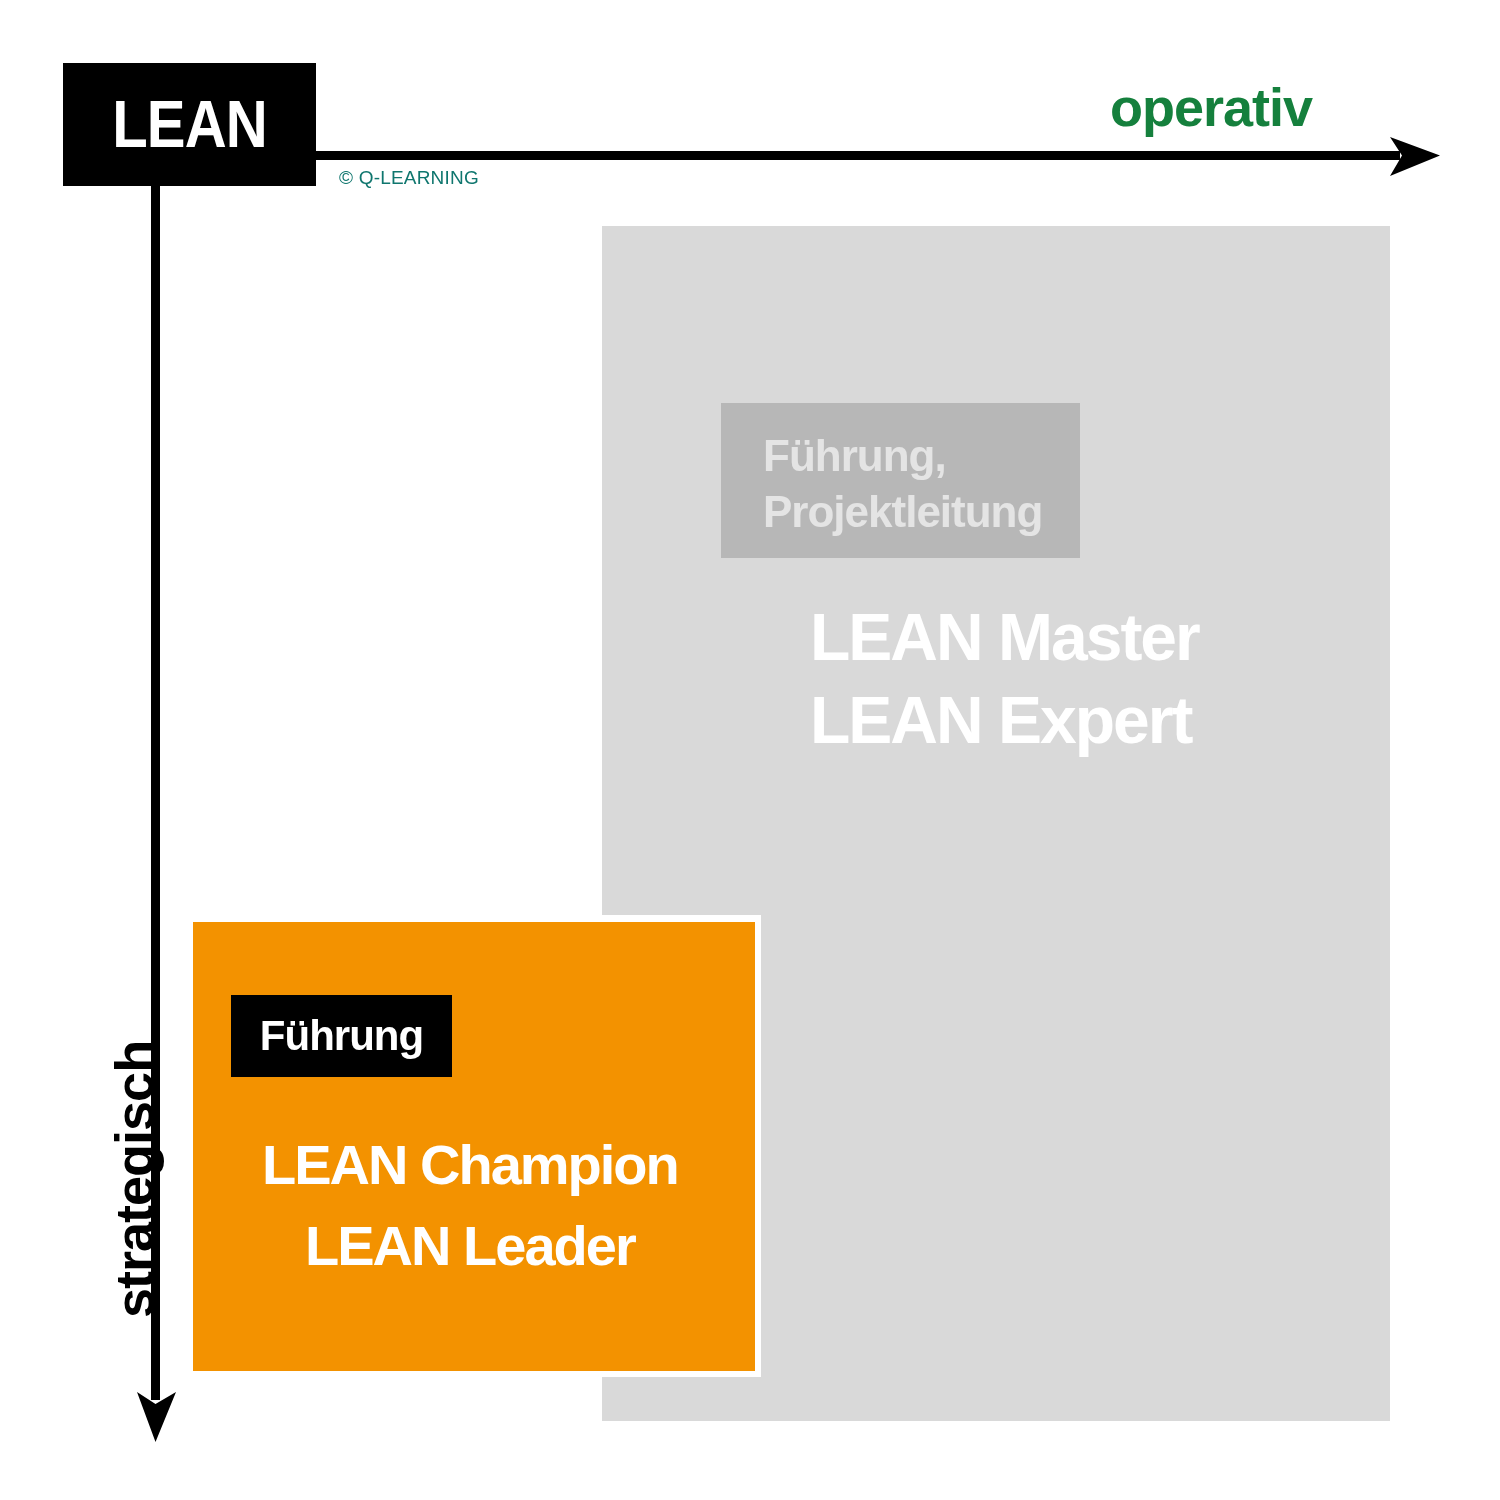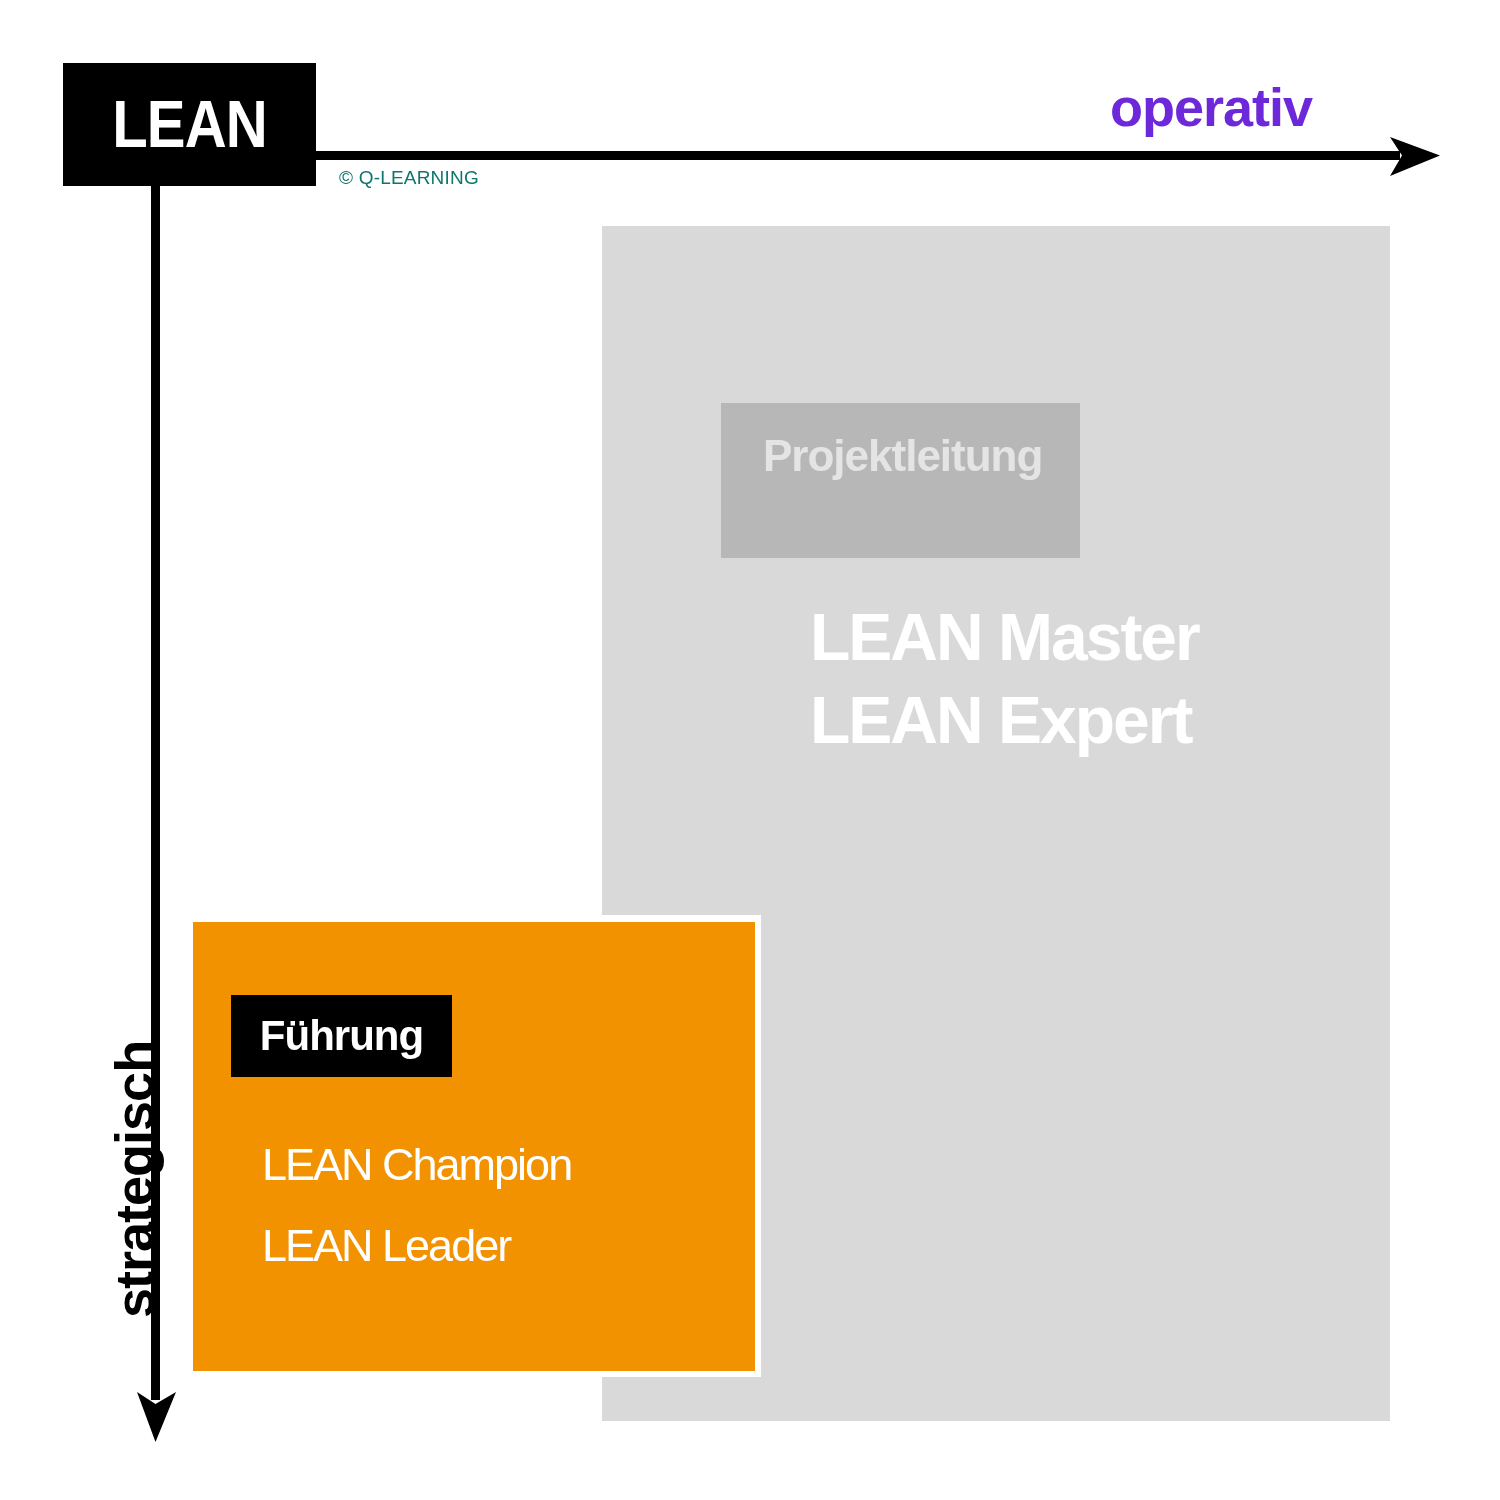--- a/index.html
+++ b/index.html
@@ -4,48 +4,49 @@
   <style>
     html, body { margin: 0; padding: 0; background: #ffffff; }
     body { width: 1500px; height: 1500px; position: relative; overflow: hidden;
            font-family: "Liberation Sans", "DejaVu Sans", sans-serif; }
     .abs { position: absolute; }
     .lean-box { left: 63px; top: 63px; width: 253px; height: 123px; background: #000; }
     .lean-title { left: 63px; top: 63px; width: 253px; height: 123px; color: #fff;
                   font-weight: bold; font-size: 66px; line-height: 123px; text-align: center;
                   letter-spacing: -1px; transform: scaleX(0.88); }
     .copyright { left: 339px; top: 167px; font-size: 19px; color: #0f766e; letter-spacing: 0.2px; }
-    .axis-x-label { left: 1110px; top: 76px; font-size: 54px; font-weight: bold; color: #6d28d9;
+    .axis-x-label { left: 1110px; top: 76px; font-size: 54px; font-weight: bold; color: #15803d;
                     letter-spacing: -1px; }
     .axis-y-label { left: 103px; top: 1318px; font-size: 54px; font-weight: bold; color: #000;
                     transform-origin: 0 0; transform: rotate(-90deg); white-space: nowrap;
                     letter-spacing: -1px; }
     svg.axes { position: absolute; left: 0; top: 0; }
     .grey-zone { left: 602px; top: 226px; width: 788px; height: 1195px; background: #d9d9d9; }
     .grey-label-box { left: 721px; top: 403px; width: 359px; height: 155px; background: #b7b7b7; }
     .grey-label-text { left: 763px; top: 428px; font-size: 44px; line-height: 56px; font-weight: bold;
                        color: #e4e4e4; letter-spacing: -1px; }
     .grey-roles { left: 762px; top: 596px; font-size: 66px; line-height: 83px; font-weight: bold;
                   color: #ffffff; letter-spacing: -2px; margin-left: 48px; }
     .orange-frame { left: 187px; top: 915px; width: 574px; height: 462px; background: #ffffff; }
     .orange-zone { left: 193px; top: 922px; width: 562px; height: 449px; background: #f39200; }
     .black-label-box { left: 231px; top: 995px; width: 221px; height: 82px; background: #000; }
     .black-label-text { left: 231px; top: 995px; width: 221px; height: 82px; line-height: 82px;
                         text-align: center; color: #fff; font-size: 42px; font-weight: bold;
                         letter-spacing: -1px; }
-    .orange-roles { left: 262px; top: 1124px; font-size: 45px; line-height: 81px; font-weight: normal;
-                    color: #ffffff; letter-spacing: -2px; }
+    .orange-roles { left: 262px; top: 1124px; font-size: 56px; line-height: 81px; font-weight: bold;
+                    color: #ffffff; letter-spacing: -2px; text-align: center; }
     .line { display: block; white-space: nowrap; }
   </style>
 </head>
 <body>
 
 <div class="abs grey-zone"></div>
 <div class="abs grey-label-box"></div>
 <div class="abs grey-label-text">
+  <span class="line">Führung,</span>
   <span class="line">Projektleitung</span>
 </div>
 <div class="abs grey-roles">
   <span class="line">LEAN Master</span>
   <span class="line">LEAN Expert</span>
 </div>
 
 <div class="abs orange-frame"></div>
 <div class="abs orange-zone"></div>
 <div class="abs black-label-box"></div>

